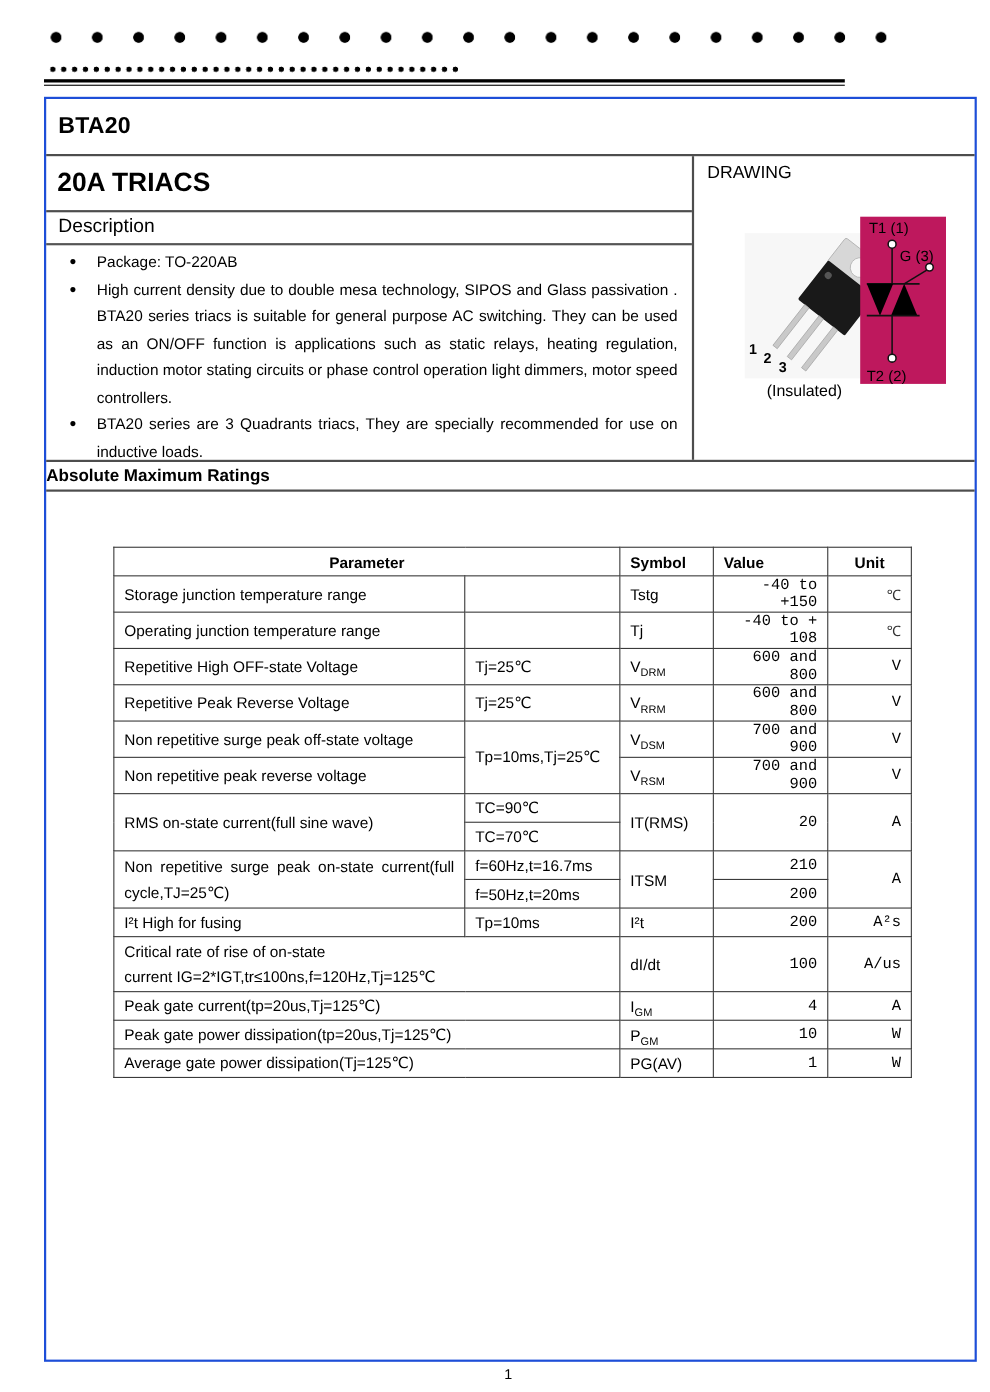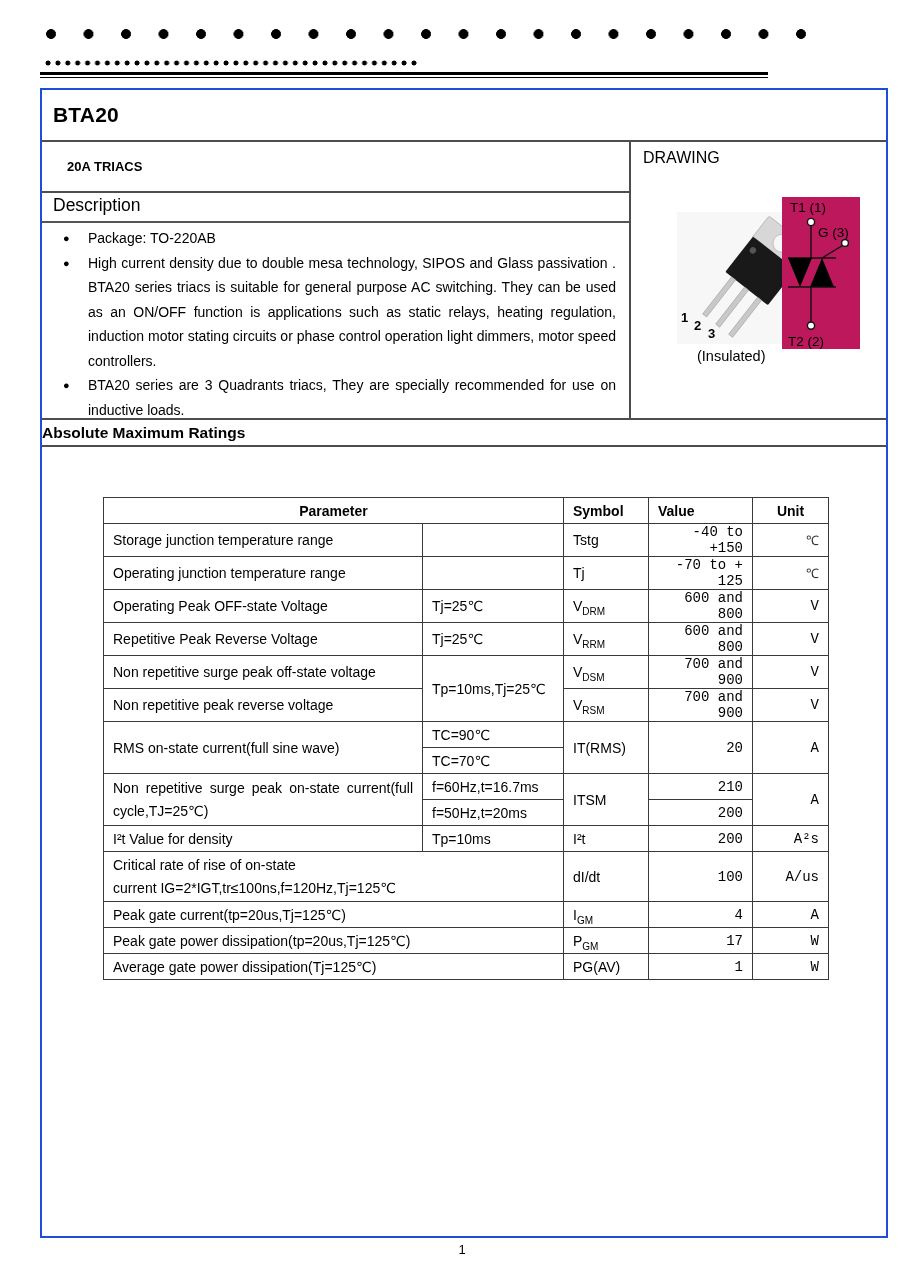--- a/index.html
+++ b/index.html
@@ -14,21 +14,21 @@
     background-size:9.9px 6px;background-repeat:repeat-x;}
   .rule{width:728px;height:2px;margin:6px 0 0 40px;border-top:3px solid #000;border-bottom:1px solid #000;}
   
   .doc{position:relative;margin:10px 0 0 40px;width:844px;height:1146px;border:2px solid #1d4ed8;}
   .part-title{height:50px;border-bottom:2px solid #4d4d4d;display:flex;align-items:center;
     padding-left:11px;font-size:21px;font-weight:bold;letter-spacing:.2px;}
   .mid{display:flex;height:276px;border-bottom:2px solid #4d4d4d;}
   .mid-left{width:587px;}
   .mid-right{flex:1;border-left:2px solid #4d4d4d;position:relative;}
   .subtitle{height:49px;border-bottom:2px solid #4d4d4d;display:flex;align-items:center;
-    padding-left:25px;font-size:13px;font-weight:bold;}
+    padding-left:10px;font-size:24px;font-weight:bold;}
   .desc-head{height:26px;border-bottom:2px solid #555;padding:2px 0 0 11px;font-size:17.5px;}
   .bullets{margin:0;padding:3px 6px 0 0;list-style:none;font-size:14px;line-height:24.5px;}
   .bullets li{position:relative;padding-left:46px;padding-right:7px;text-align:justify;}
   .bullets li::before{content:"\25CF";position:absolute;left:21px;top:0;font-size:11px;}
   
   .drawing-head{padding:7px 0 0 12px;font-size:16px;}
   .photo-wrap{position:absolute;left:19px;top:55px;width:208px;height:152px;}
   .photo-bg{position:absolute;left:27px;top:15px;width:155px;height:132px;background:#f7f7f7;}
   .schematic{position:absolute;left:132px;top:0;width:78px;height:152px;background:#be185d;}
   .insulated{position:absolute;left:40px;top:206px;font-size:14.5px;margin-left:26px;}
@@ -145,25 +145,25 @@
               <td>Storage junction temperature range</td>
               <td></td>
               <td>Tstg</td>
               <td class="c">-40 to +150</td>
               <td class="c deg">℃</td>
             </tr>
             <tr>
               <td>Operating junction temperature range</td>
               <td></td>
               <td>Tj</td>
-              <td class="c">-70 to + 125</td>
+              <td class="c">-40 to + 108</td>
               <td class="c deg">℃</td>
             </tr>
             <tr>
-              <td>Operating Peak OFF-state Voltage</td>
+              <td>Repetitive High OFF-state Voltage</td>
               <td>Tj=25℃</td>
               <td>V<sub>DRM</sub></td>
               <td class="c">600 and 800</td>
               <td class="c">V</td>
             </tr>
             <tr>
               <td>Repetitive Peak Reverse Voltage</td>
               <td>Tj=25℃</td>
               <td>V<sub>RRM</sub></td>
               <td class="c">600 and 800</td>
@@ -197,42 +197,42 @@
               <td>f=60Hz,t=16.7ms</td>
               <td class="vb" rowspan="2">ITSM</td>
               <td class="c">210</td>
               <td class="c vb" rowspan="2">A</td>
             </tr>
             <tr>
               <td>f=50Hz,t=20ms</td>
               <td class="c">200</td>
             </tr>
             <tr>
-              <td>I²t Value for density</td>
+              <td>I²t High for fusing</td>
               <td>Tp=10ms</td>
               <td>I²t</td>
               <td class="c">200</td>
               <td class="c">A²s</td>
             </tr>
             <tr style="height: 50px;">
               <td class="pre" colspan="2">Critical rate of rise of on-state<br>current IG=2*IGT,tr≤100ns,f=120Hz,Tj=125℃</td>
               <td>dI/dt</td>
               <td class="c">100</td>
               <td class="c">A/us</td>
             </tr>
             <tr>
               <td colspan="2">Peak gate current(tp=20us,Tj=125℃)</td>
               <td>I<sub>GM</sub></td>
               <td class="c">4</td>
               <td class="c">A</td>
             </tr>
             <tr>
               <td colspan="2">Peak gate power dissipation(tp=20us,Tj=125℃)</td>
               <td>P<sub>GM</sub></td>
-              <td class="c">17</td>
+              <td class="c">10</td>
               <td class="c">W</td>
             </tr>
             <tr>
               <td colspan="2">Average gate power dissipation(Tj=125℃)</td>
               <td>PG(AV)</td>
               <td class="c">1</td>
               <td class="c">W</td>
             </tr>
           </tbody>
       </table>

